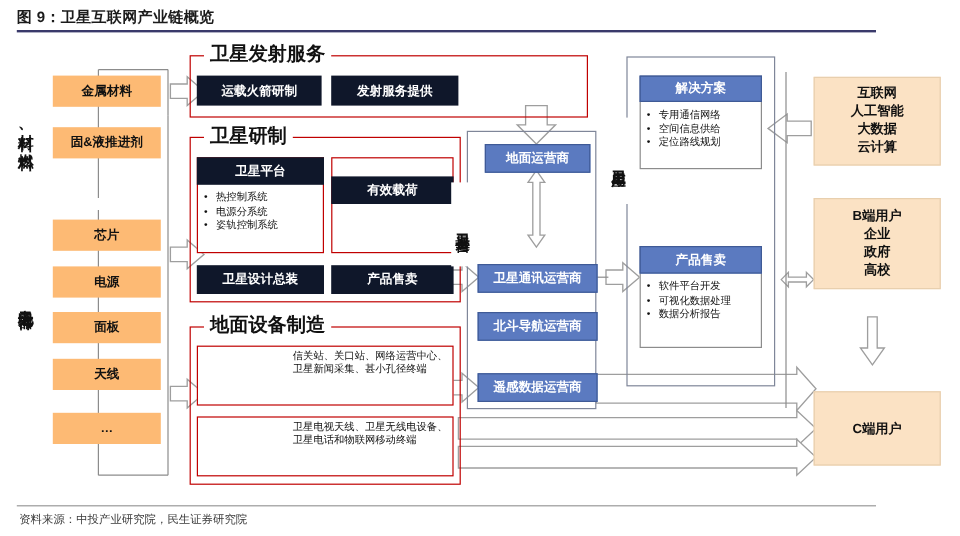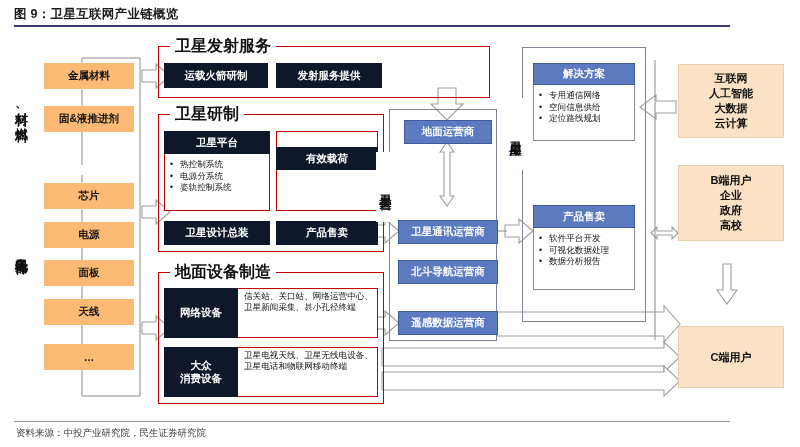--- a/index.html
+++ b/index.html
@@ -145,28 +145,23 @@
   <div class="white" style="position:absolute;left:276px;top:131px;width:102px;height:80px;box-sizing:border-box;border:1px solid #C00000;"></div>
   <div class="box red lbl-md" style="left:276px;top:131px;width:102px;height:23px;margin-top:16px;">有效载荷</div>
 
   <div class="box red lbl-md" style="left:164px;top:221px;width:106px;height:24px;">卫星设计总装</div>
   <div class="box red lbl-md" style="left:276px;top:221px;width:102px;height:24px;">产品售卖</div>
 
   <div class="grp" style="left:158px;top:272px;width:226px;height:132px;"></div>
   <div class="grp-lbl" style="left:170px;top:265px;">地面设备制造</div>
 
   <div class="white" style="position:absolute;left:164px;top:288px;width:214px;height:50px;box-sizing:border-box;border:1px solid #C00000;"></div>
-  <div class="box red lbl-md" style="left:164px;top:288px;width:74px;height:50px;">网络设备</div>
   <div class="plaintext" style="left:240px;top:288px;width:136px;height:50px;">信关站、关口站、网络运营中心、卫星新闻采集、甚小孔径终端</div>
 
   <div class="white" style="position:absolute;left:164px;top:347px;width:214px;height:50px;box-sizing:border-box;border:1px solid #C00000;"></div>
-  <div class="box red" style="left:164px;top:347px;width:74px;height:50px;flex-direction:column;font-size:10.5px;line-height:13px;">
-    <span>大众</span>
-    <span>消费设备</span>
-  </div>
   <div class="plaintext" style="left:240px;top:347px;width:136px;height:50px;">卫星电视天线、卫星无线电设备、卫星电话和物联网移动终端</div>
 
   <div class="frame-gray" style="left:389px;top:109px;width:108px;height:232px;"></div>
   <div class="vert" style="left:376px;top:152px;width:18px;height:70px;font-size:12px;background:#fff;">卫星运营</div>
 
   <div class="box blue lbl-md" style="left:404px;top:120px;width:88px;height:24px;">地面运营商</div>
   <div class="box blue lbl-md" style="left:398px;top:220px;width:100px;height:24px;">卫星通讯运营商</div>
   <div class="box blue lbl-md" style="left:398px;top:311px;width:100px;height:24px;">遥感数据运营商</div>
   <div class="box blue lbl-md" style="left:398px;top:260px;width:100px;height:24px;">北斗导航运营商</div>
 

